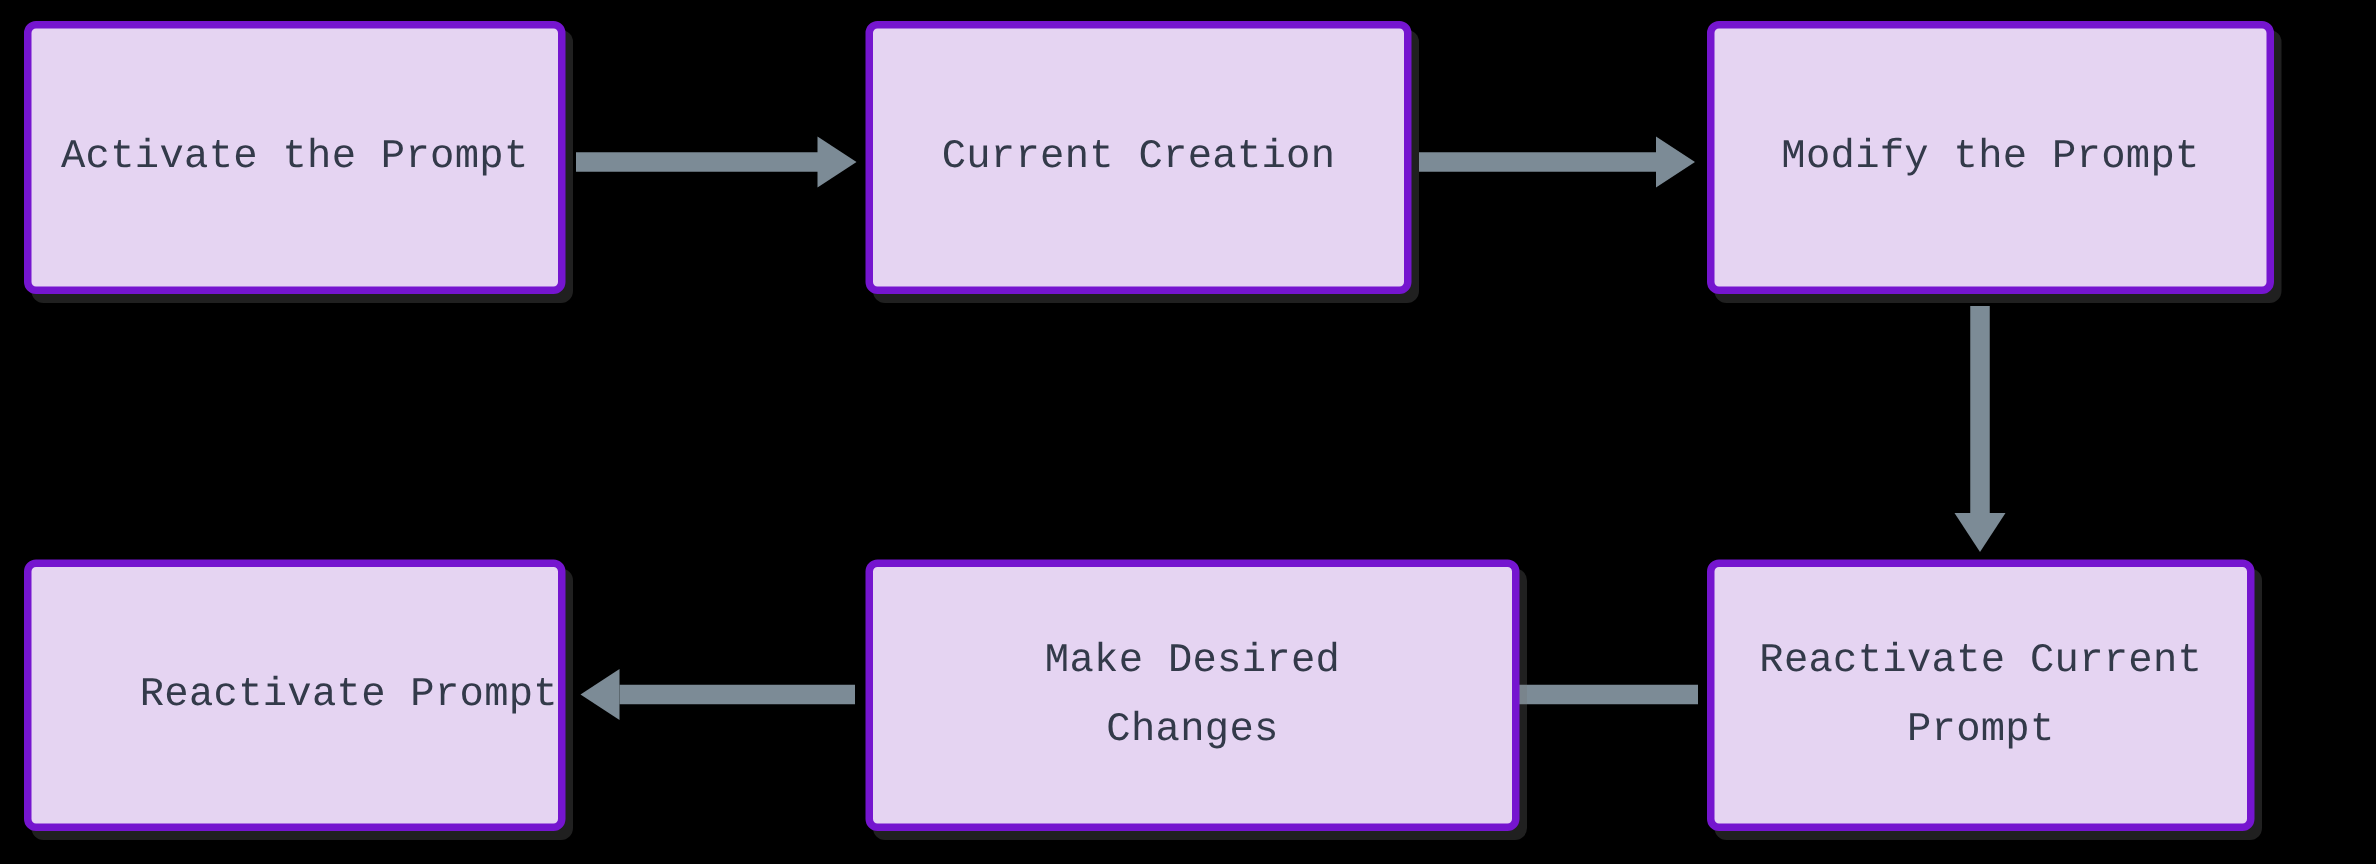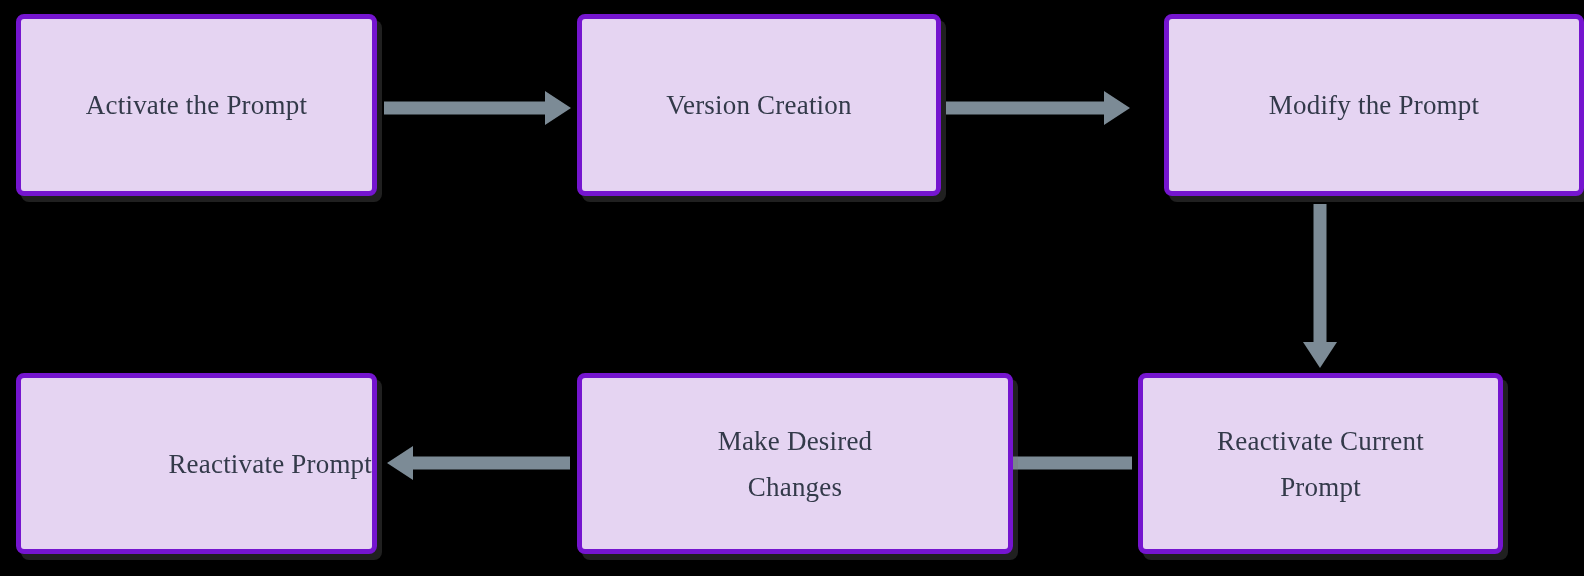--- a/index.html
+++ b/index.html
@@ -7,21 +7,21 @@
     --node-fill:#e5d4f2;
     --node-border:#7515cf;
     --node-text:#333a4a;
     --arrow:#7c8b96;
   }
   html,body{margin:0;padding:0;background:var(--background);}
   .stage{
     position:relative;
     width:1584px;height:576px;
     background:var(--background);
-    font-family:Liberation Serif, serif;
+    font-family:Liberation Mono, monospace;
     overflow:hidden;
   }
   .edges{position:absolute;left:0;top:0;width:1584px;height:576px;}
   .edge-line{stroke:var(--arrow);stroke-width:13;}
   .arrowhead{fill:var(--arrow);}
   .node{
     position:absolute;
     box-sizing:border-box;
     background:var(--node-fill);
     border:5px solid var(--node-border);
@@ -32,21 +32,21 @@
   .node-label{
     white-space:pre-line;
     text-align:center;
     color:var(--node-text);
     font-size:27px;
     line-height:46px;
     letter-spacing:0.2px;
   }
   .n1{left:16px;  top:14px;  width:361px; height:182px;}
   .n2{left:577px; top:14px;  width:364px; height:182px;}
-  .n3{left:1164px;top:14px;  width:420px; height:182px;}
+  .n3{left:1138px;top:14px;  width:378px; height:182px;}
   .n4{left:16px;  top:373px; width:361px; height:181px;justify-content:flex-end;}
   .n5{left:577px; top:373px; width:436px; height:181px;}
   .n6{left:1138px;top:373px; width:365px; height:181px;}
 </style>
 </head>
 <body>
 
 <div class="stage">
 
   <svg class="edges" viewBox="0 0 1584 576" xmlns="http://www.w3.org/2000/svg">
@@ -75,21 +75,21 @@
       <line class="edge-line" x1="570" y1="463" x2="413" y2="463"></line>
       <polygon class="arrowhead" points="387,463 413,446 413,480"></polygon>
     </g>
   </svg>
 
   <div class="node n1">
     <span class="node-label">Activate the Prompt</span>
   </div>
 
   <div class="node n2">
-    <span class="node-label">Version Creation</span>
+    <span class="node-label">Current Creation</span>
   </div>
 
   <div class="node n3">
     <span class="node-label">Modify the Prompt</span>
   </div>
 
   <div class="node n4">
     <span class="node-label">Reactivate Prompt</span>
   </div>
 

